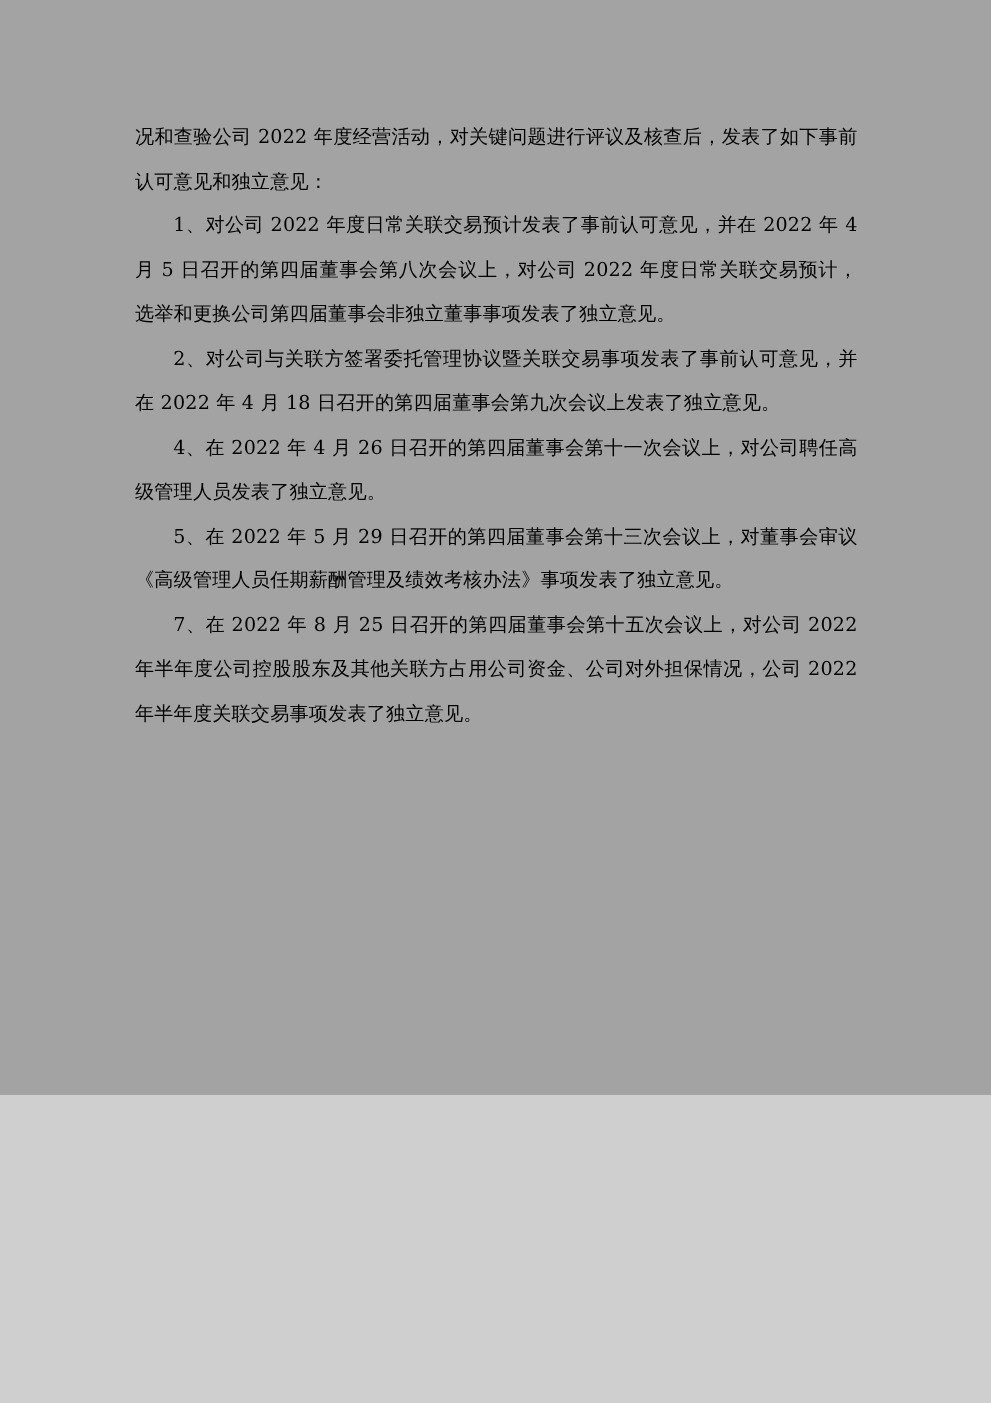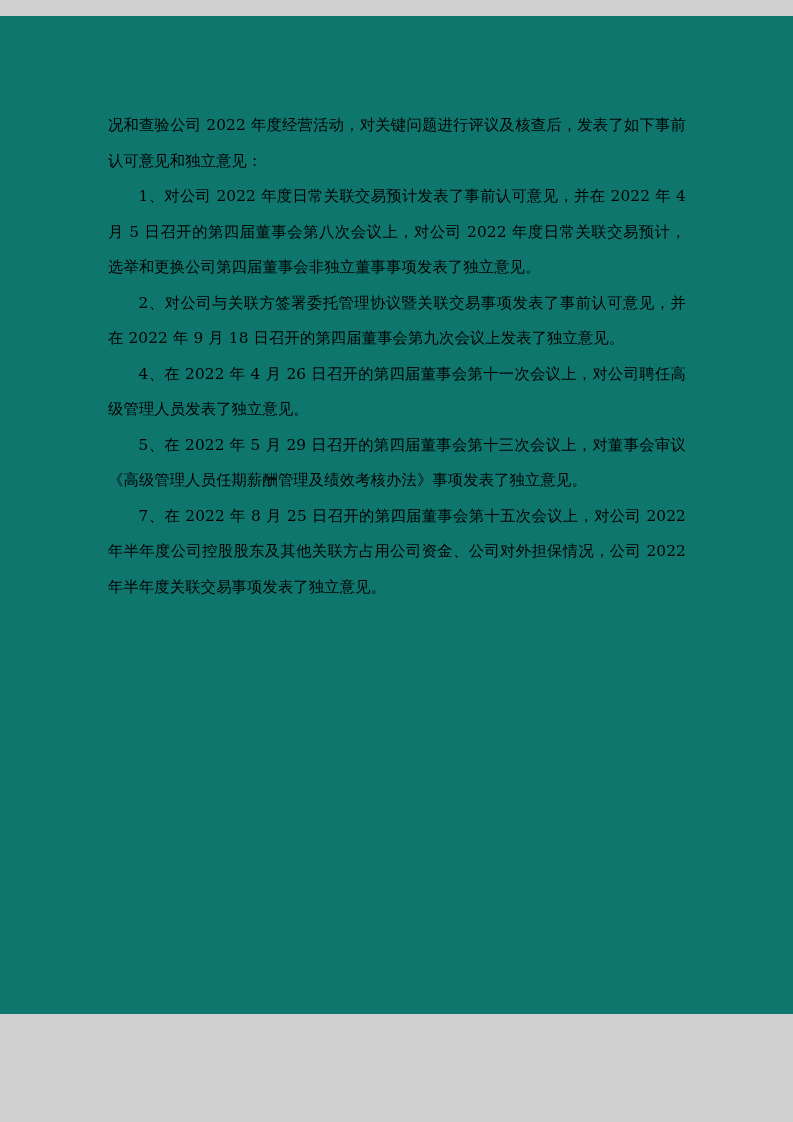--- a/index.html
+++ b/index.html
@@ -6,23 +6,23 @@
     margin: 0;
     padding: 0;
     background: #cfcfcf;
   }
   body {
     font-family: "DejaVu Serif", "Liberation Serif", serif;
   }
   .page {
     position: relative;
     width: 793px;
-    height: 998px;
-    background: #0f766e;
-    margin: 16px auto;
+    height: 876px;
+    background: #a3a3a3;
+    margin: 0 auto;
     box-sizing: border-box;
     overflow: hidden;
   }
   .content {
     position: absolute;
     left: 108px;
     top: 92px;
     width: 578px;
   }
   .para {
@@ -39,18 +39,18 @@
     text-indent: 2em;
   }
 </style>
 </head>
 <body>
 
 <div class="page">
   <div class="content">
     <p class="para">况和查验公司 2022 年度经营活动，对关键问题进行评议及核查后，发表了如下事前认可意见和独立意见：</p>
     <p class="para indent">1、对公司 2022 年度日常关联交易预计发表了事前认可意见，并在 2022 年 4 月 5 日召开的第四届董事会第八次会议上，对公司 2022 年度日常关联交易预计，选举和更换公司第四届董事会非独立董事事项发表了独立意见。</p>
-    <p class="para indent">2、对公司与关联方签署委托管理协议暨关联交易事项发表了事前认可意见，并在 2022 年 9 月 18 日召开的第四届董事会第九次会议上发表了独立意见。</p>
+    <p class="para indent">2、对公司与关联方签署委托管理协议暨关联交易事项发表了事前认可意见，并在 2022 年 4 月 18 日召开的第四届董事会第九次会议上发表了独立意见。</p>
     <p class="para indent">4、在 2022 年 4 月 26 日召开的第四届董事会第十一次会议上，对公司聘任高级管理人员发表了独立意见。</p>
     <p class="para indent">5、在 2022 年 5 月 29 日召开的第四届董事会第十三次会议上，对董事会审议《高级管理人员任期薪酬管理及绩效考核办法》事项发表了独立意见。</p>
     <p class="para indent">7、在 2022 年 8 月 25 日召开的第四届董事会第十五次会议上，对公司 2022 年半年度公司控股股东及其他关联方占用公司资金、公司对外担保情况，公司 2022 年半年度关联交易事项发表了独立意见。</p>
   </div>
 </div>
 
 </body></html>

